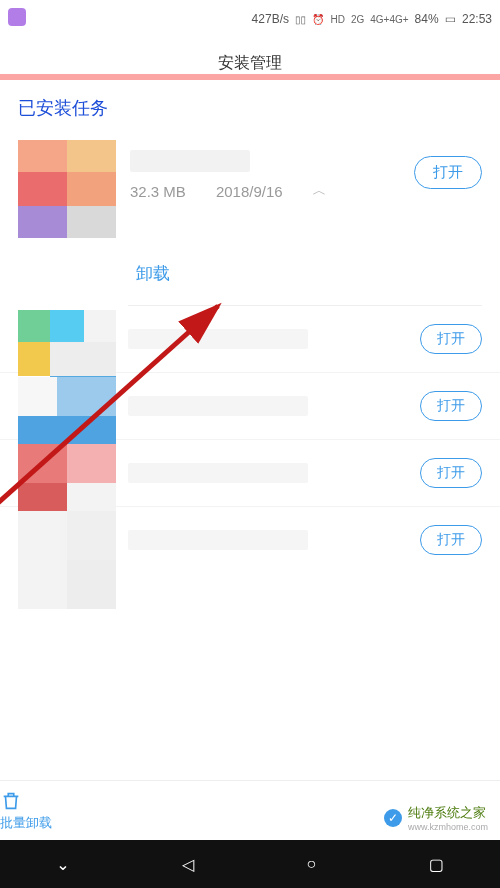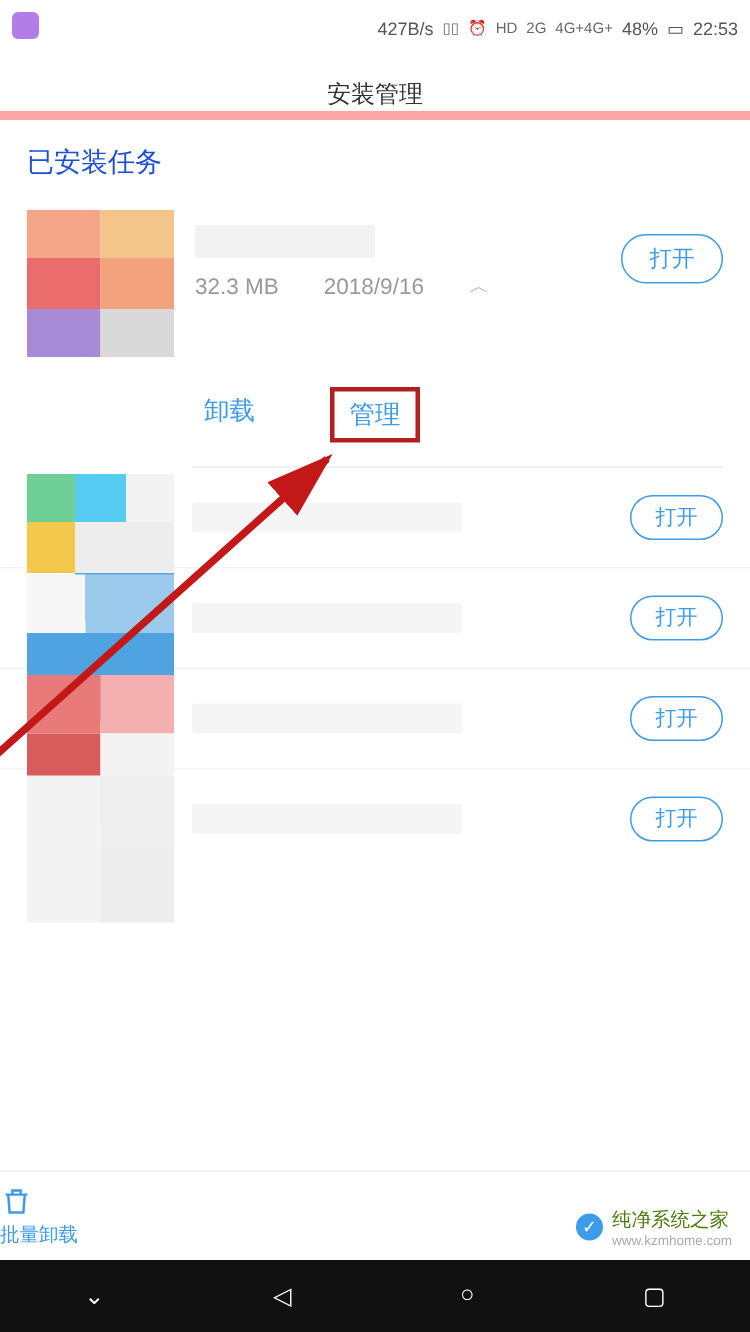--- a/index.html
+++ b/index.html
@@ -16,21 +16,21 @@
 .mosaic div { position: absolute; }
 .m1 .a{left:0;top:0;width:50%;height:33%;background:#f5a688;} .m1 .b{left:50%;top:0;width:50%;height:33%;background:#f3c58b;} .m1 .c{left:0;top:33%;width:50%;height:34%;background:#eb6c6c;} .m1 .d{left:50%;top:33%;width:50%;height:34%;background:#f2a37e;} .m1 .e{left:0;top:67%;width:50%;height:33%;background:#a78bd6;} .m1 .f{left:50%;top:67%;width:50%;height:33%;background:#d9d9d9;}
 .m2 .a{left:0;top:0;width:33%;height:33%;background:#6fcf97;} .m2 .b{left:33%;top:0;width:34%;height:33%;background:#56ccf2;} .m2 .c{left:67%;top:0;width:33%;height:33%;background:#f3f3f3;} .m2 .d{left:0;top:33%;width:33%;height:34%;background:#f2c94c;} .m2 .e{left:33%;top:33%;width:67%;height:34%;background:#ededed;} .m2 .f{left:0;top:67%;width:33%;height:33%;background:#fff;} .m2 .g{left:33%;top:67%;width:67%;height:33%;background:#56a8e0;}
 .m3 .a{left:0;top:0;width:40%;height:40%;background:#f7f7f7;} .m3 .b{left:40%;top:0;width:60%;height:40%;background:#9ccaed;} .m3 .c{left:0;top:40%;width:100%;height:60%;background:#4fa3e0;}
 .m4 .a{left:0;top:0;width:50%;height:40%;background:#e87a7a;} .m4 .b{left:50%;top:0;width:50%;height:40%;background:#f4b0b0;} .m4 .c{left:0;top:40%;width:50%;height:30%;background:#d85c5c;} .m4 .d{left:50%;top:40%;width:50%;height:30%;background:#f3f3f3;} .m4 .e{left:0;top:70%;width:50%;height:30%;background:#f4b0b0;} .m4 .f{left:50%;top:70%;width:50%;height:30%;background:#f7f7f7;}
 .m5 .a{left:0;top:0;width:50%;height:50%;background:#f3f3f3;} .m5 .b{left:50%;top:0;width:50%;height:50%;background:#efefef;} .m5 .c{left:0;top:50%;width:50%;height:50%;background:#f3f3f3;} .m5 .d{left:50%;top:50%;width:50%;height:50%;background:#ededed;}
 .app-info { flex: 1; padding-top: 10px; }
 .app-name-blur { width: 120px; height: 22px; background: #f2f2f2; border-radius: 2px; margin-bottom: 10px; }
 .app-meta { font-size: 15px; color: #999; display: flex; align-items: center; gap: 30px; }
 .open-btn { border: 1px solid #3d9be9; color: #3d9be9; border-radius: 18px; padding: 6px 18px; font-size: 15px; background: #fff; margin-top: 16px; flex-shrink: 0; }
-.expanded-actions { display: flex; gap: 60px; padding: 24px 0 20px 136px; text-align: right; }
+.expanded-actions { display: flex; gap: 38px; padding: 24px 0 20px 136px; text-align: right; }
 .action-link { color: #3d9be9; font-size: 17px; }
 .highlight-box { border: 3px solid #b02020; padding: 4px 10px; margin: -4px -10px; }
 .divider-line { border-top: 1px solid #eee; margin: 0 18px 0 128px; }
 .sub-row { display: flex; align-items: center; padding: 18px 18px 18px 128px; border-bottom: 1px solid #f3f3f3; }
 .sub-name-blur { width: 180px; height: 20px; background: #f5f5f5; border-radius: 2px; flex: 0 0 auto; }
 .sub-spacer { flex: 1; }
 .sub-open { border: 1px solid #3d9be9; color: #3d9be9; border-radius: 16px; padding: 5px 16px; font-size: 14px; background: #fff; }
 .bottom-action { position: absolute; left: 0; right: 0; bottom: 48px; height: 60px; background: #fff; border-top: 1px solid #eee; display: flex; flex-direction: column; align-items: flex-start; justify-content: center; gap: 2px; color: #3d9be9; }
 .trash-icon { width: 22px; height: 22px; }
 .bottom-action span { font-size: 13px; }
@@ -51,21 +51,21 @@
   <div class="status-left">
     <div class="purple-icon"></div>
   </div>
   <div class="status-right">
     <span>427B/s</span>
     <span class="signal-stub">▯▯</span>
     <span class="signal-stub">⏰</span>
     <span class="signal-stub">HD</span>
     <span class="signal-stub">2G</span>
     <span class="signal-stub">4G+4G+</span>
-    <span>48%</span>
+    <span>84%</span>
     <span>▭</span>
     <span>22:53</span>
   </div>
 </div>
 
 <div class="header">
   <span>安装管理</span>
 </div>
 
 <div class="section-title">已安装任务</div>
@@ -87,21 +87,20 @@
       <span>32.3 MB</span>
       <span>2018/9/16</span>
       <span class="chev">︿</span>
     </div>
   </div>
   <button class="open-btn">打开</button>
 </div>
 
 <div class="expanded-actions">
   <span class="action-link">卸载</span>
-  <span class="action-link highlight-box">管理</span>
 </div>
 
 <div class="divider-line"></div>
 
 <div style="position:relative;">
   <div class="app-list-sub" style="top:4px;">
       <div class="app-icon">
         <div class="mosaic m2">
           <div class="a"></div>
           <div class="b"></div>

